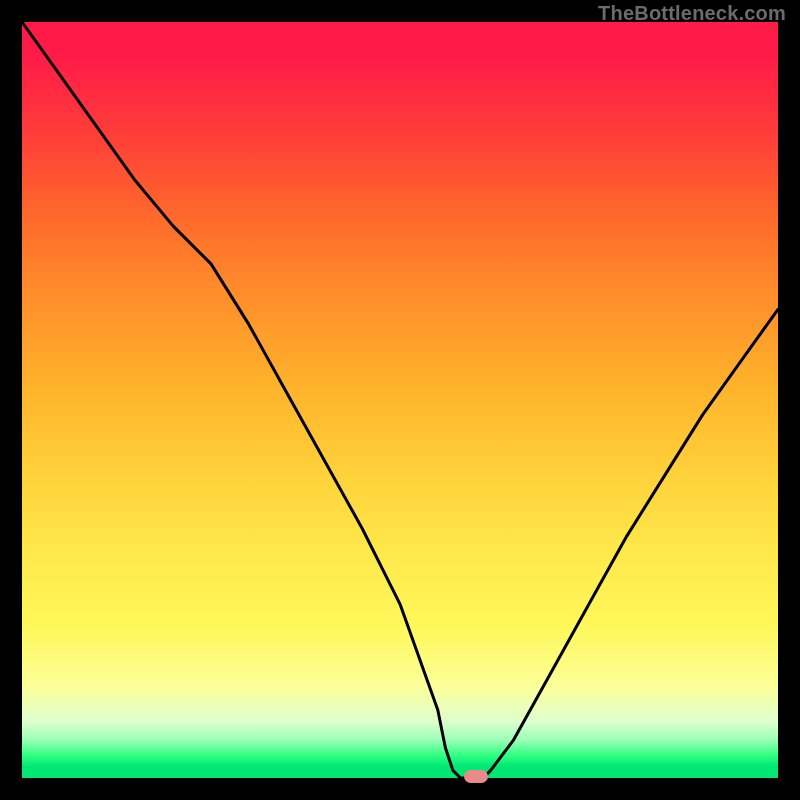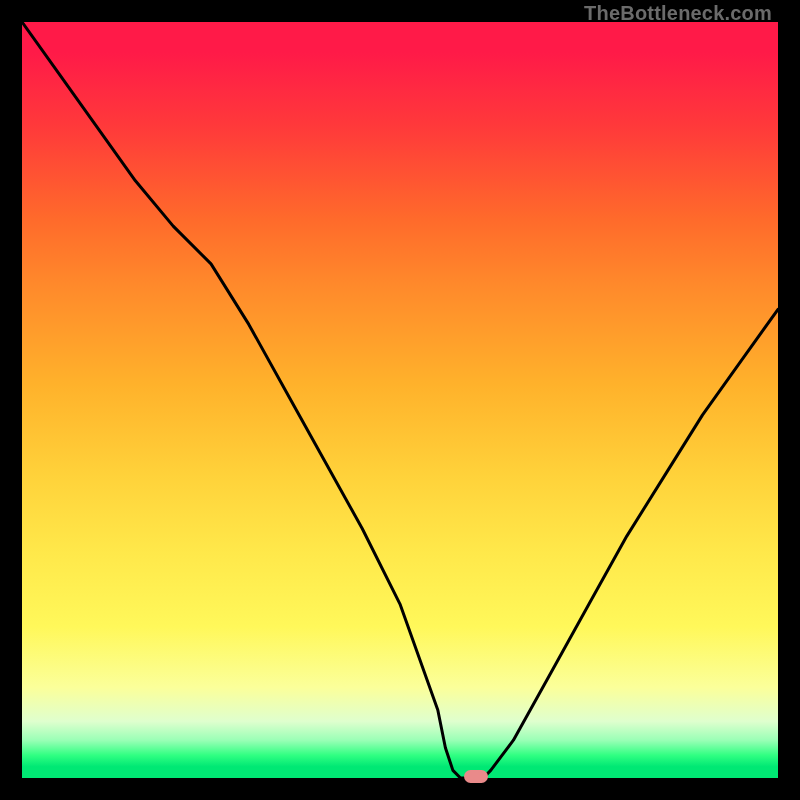--- a/index.html
+++ b/index.html
@@ -44,21 +44,21 @@
     position: absolute;
     left: 0;
     top: 0;
     width: 756px;
     height: 756px;
     pointer-events: none;
   }
   .watermark {
     position: absolute;
     top: 2px;
-    right: 28px;
+    right: 14px;
     font-family: Arial, Helvetica, sans-serif;
     font-size: 20px;
     font-weight: 600;
     color: #6b6b6b;
     letter-spacing: 0.2px;
     user-select: none;
     margin-left: 36px;
   }
   .marker {
     position: absolute;

